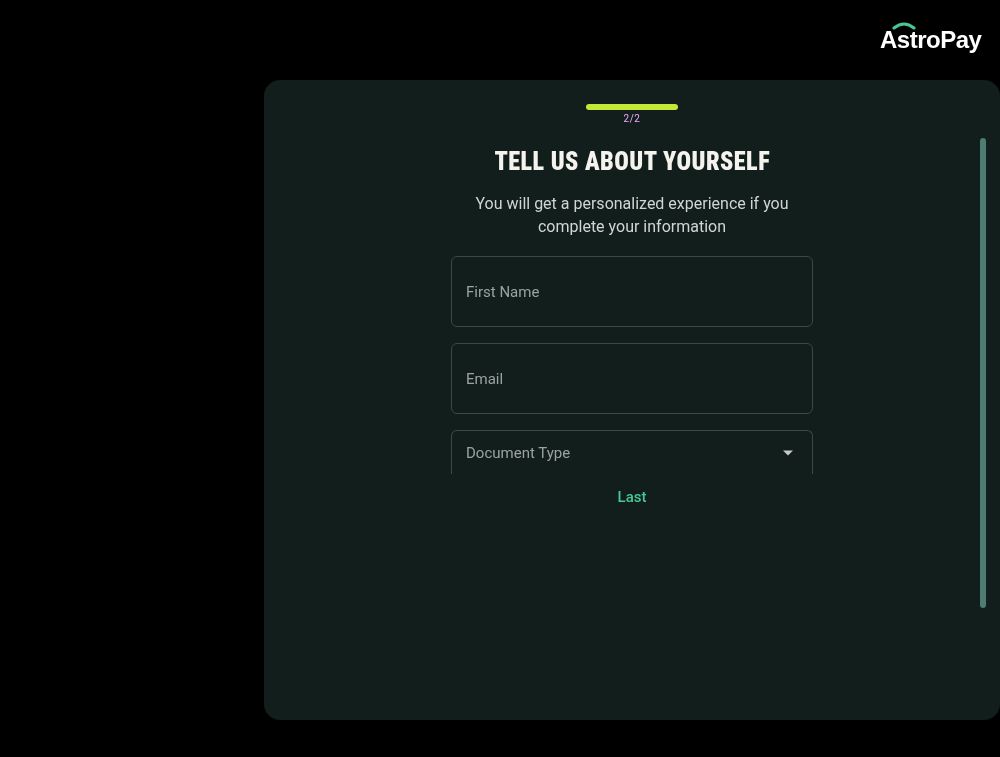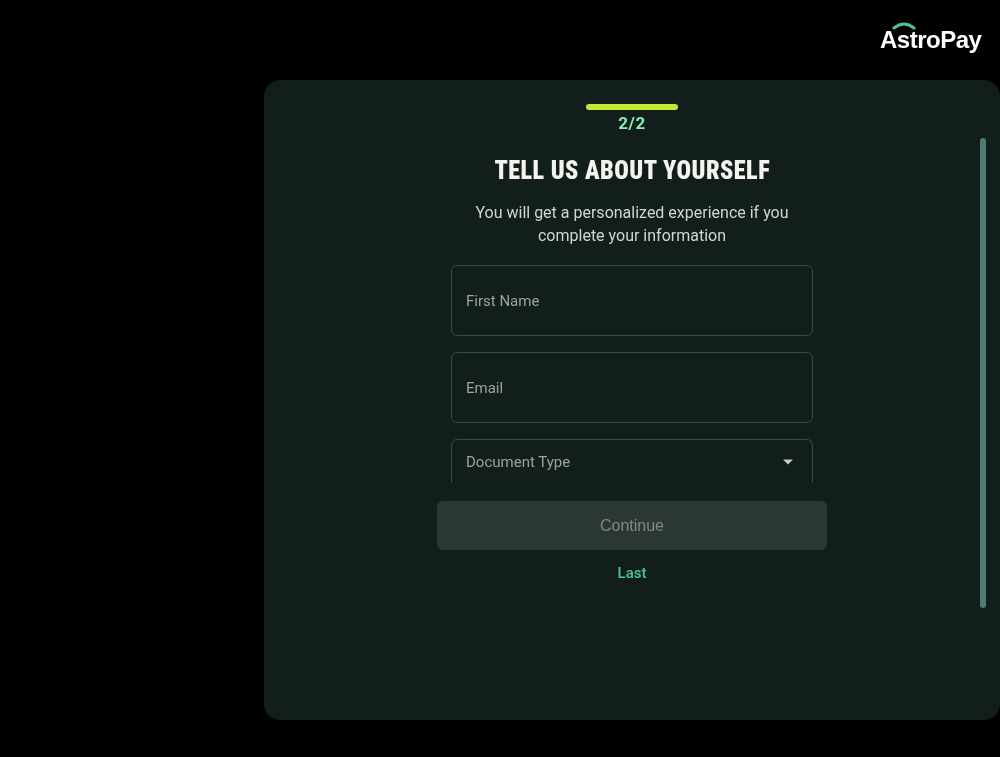--- a/index.html
+++ b/index.html
@@ -52,23 +52,23 @@
     align-items: center;
     gap: 3px;
   }
   .progress-bar {
     width: 92px;
     height: 6px;
     background: #c5e834;
     border-radius: 4px;
   }
   .progress-text {
-    font-size: 17px;
-    font-weight: 700;
-    color: #86efac;
+    font-size: 10px;
+    font-weight: 400;
+    color: #f0abfc;
     letter-spacing: 0.5px;
   }
   .heading {
     margin-top: 22px;
     font-size: 26px;
     font-weight: 900;
     color: #f5f3ee;
     text-transform: uppercase;
     letter-spacing: 0.5px;
     font-stretch: condensed;
@@ -176,17 +176,16 @@
         <span class="field-label">Document Type</span>
         <span class="field-icon">
           <svg width="12" height="12" viewBox="0 0 12 12" fill="#c6cbc9">
             <path d="M1 3.5 L6 8.5 L11 3.5 Z"></path>
           </svg>
         </span>
       </div>
 
     </div>
 
-    <button class="continue-btn">Continue</button>
     <div class="skip-link">Last</div>
 
   </div>
 </div>
 
 </body></html>

